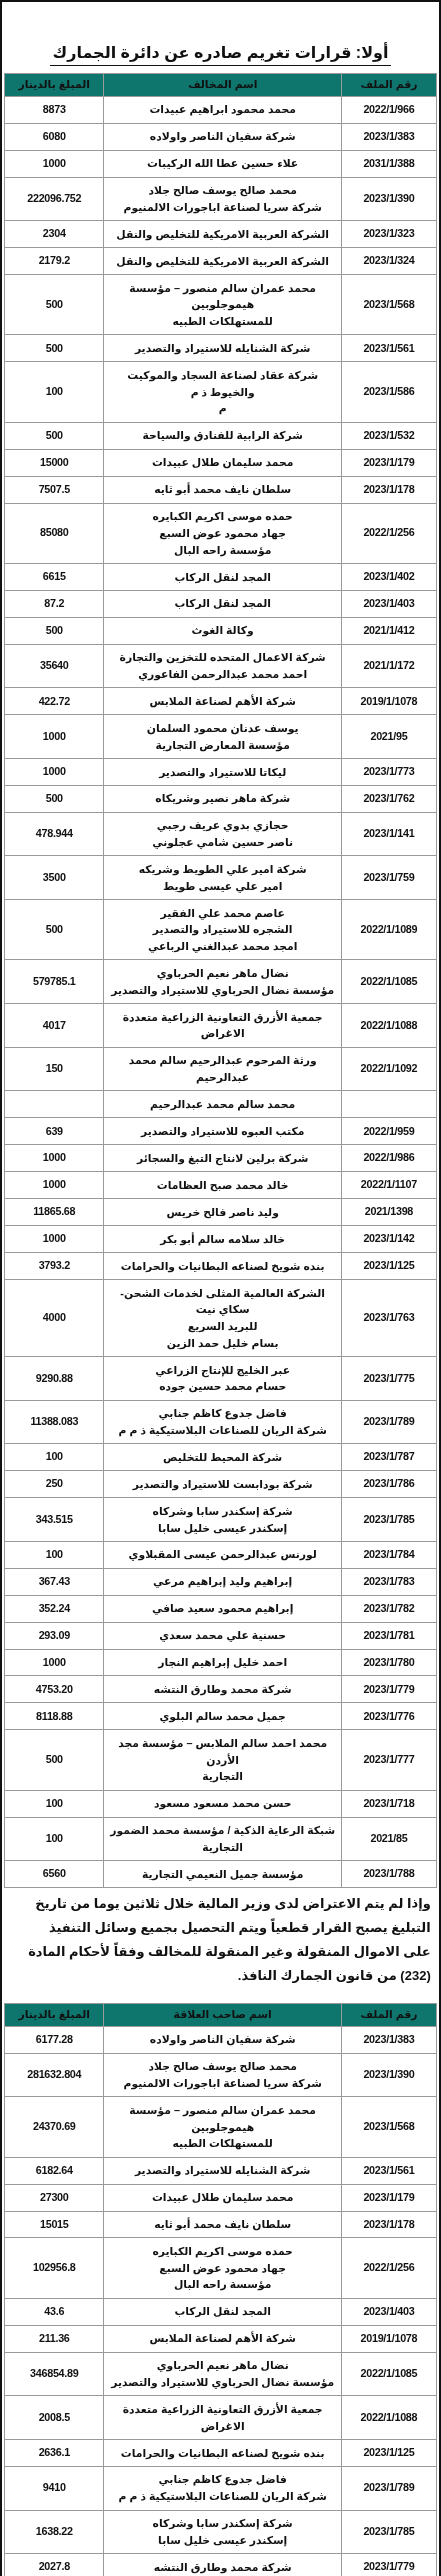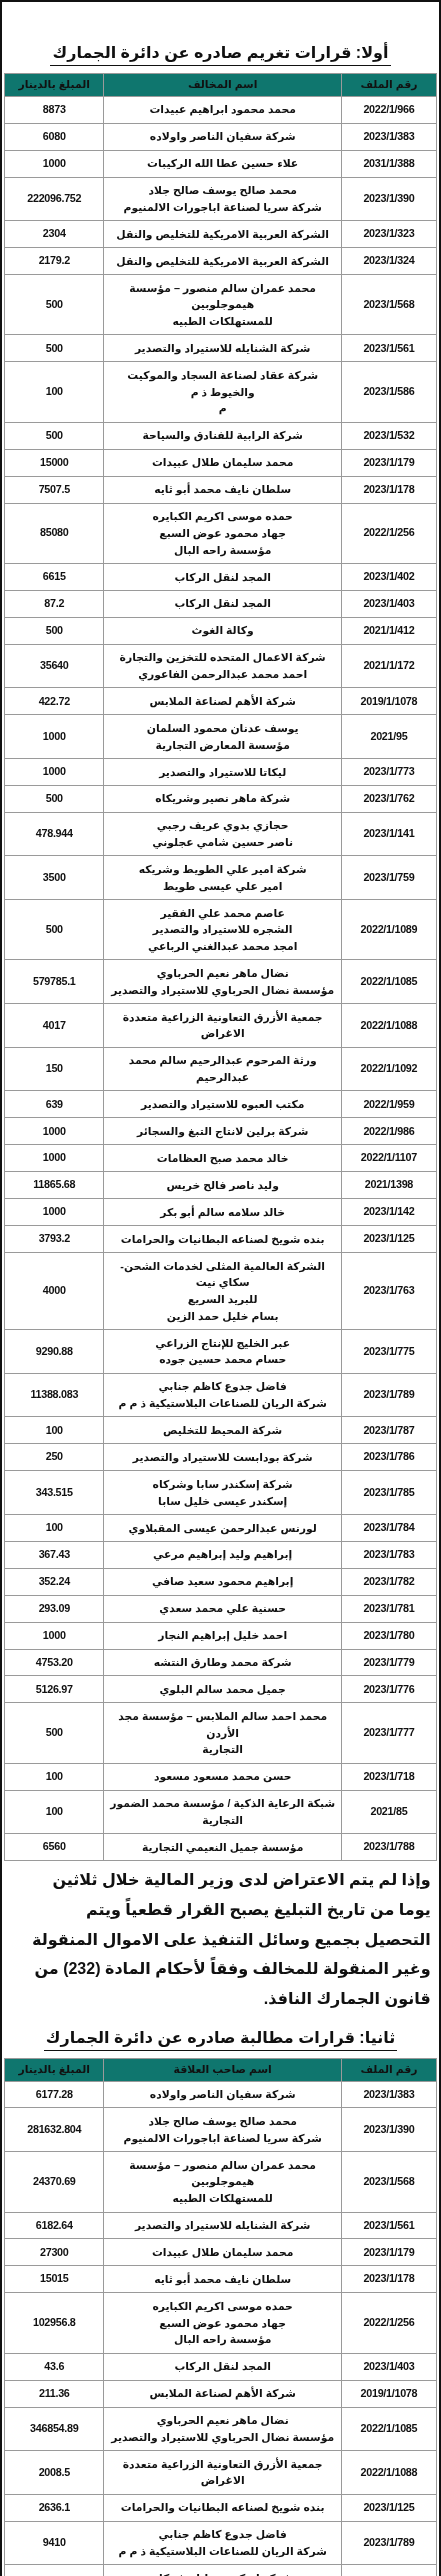--- a/index.html
+++ b/index.html
@@ -53,21 +53,21 @@
   .p1 table.grid td { font-size: 10.8px; padding: 4.6px 2.1px; }
   td.file { white-space: nowrap; letter-spacing: -0.3px; }
   td.amount { white-space: nowrap; letter-spacing: -0.3px; }
   td.name div { line-height: 1.55; }
   col.c-file { width: 22%; }
   col.c-name { width: 55%; }
   col.c-amt { width: 23%; }
   .note {
     font-family: "Liberation Sans", "DejaVu Sans", sans-serif;
     font-weight: bold;
-    font-size: 16px;
+    font-size: 13px;
     line-height: 1.85;
     text-align: right;
     padding: 4.1px 6.2px 0 15.5px;
   }
   .spacer { height: 14.4px; }
   
   .watermark {
     position: absolute;
     pointer-events: none;
     left: 77px;
@@ -309,20 +309,27 @@
               <td class="amount">4017</td>
             </tr>
             <tr>
               <td class="file">2022/1/1092</td>
               <td class="name">
                 <div>ورثة المرحوم عبدالرحيم سالم محمد عبدالرحيم</div>
               </td>
               <td class="amount">150</td>
             </tr>
             <tr>
+              <td class="file"></td>
+              <td class="name">
+                <div>محمد سالم محمد عبدالرحيم</div>
+              </td>
+              <td class="amount"></td>
+            </tr>
+            <tr>
               <td class="file">2022/1/959</td>
               <td class="name">
                 <div>مكتب العبوه للاستيراد والتصدير</div>
               </td>
               <td class="amount">639</td>
             </tr>
             <tr>
               <td class="file">2022/1/986</td>
               <td class="name">
                 <div>شركة برلين لانتاج التبغ والسجائر</div>
@@ -444,21 +451,21 @@
               <td class="name">
                 <div>شركة محمد وطارق النتشه</div>
               </td>
               <td class="amount">4753.20</td>
             </tr>
             <tr>
               <td class="file">2023/1/776</td>
               <td class="name">
                 <div>جميل محمد سالم البلوي</div>
               </td>
-              <td class="amount">5126.97</td>
+              <td class="amount">8118.88</td>
             </tr>
             <tr>
               <td class="file">2023/1/777</td>
               <td class="name">
                 <div>محمد احمد سالم الملابس – مؤسسة مجد الأردن</div>
                 <div>التجارية</div>
               </td>
               <td class="amount">500</td>
             </tr>
             <tr>
@@ -482,21 +489,20 @@
                 <div>مؤسسة جميل النعيمي التجارية</div>
               </td>
               <td class="amount">6560</td>
             </tr>
           </tbody>
     </table>
     <p class="note">وإذا لم يتم الاعتراض لدى وزير المالية خلال ثلاثين يوما من تاريخ التبليغ يصبح القرار قطعياً ويتم التحصيل بجميع وسائل التنفيذ على الاموال المنقولة وغير المنقولة للمخالف وفقاً لأحكام المادة (232) من قانون الجمارك النافذ.</p>
   </section>
       <div class="spacer"></div>
       <section>
-    <h2 class="sec-title"><span>ثانيا: قرارات مطالبة صادره عن دائرة الجمارك</span></h2>
     <table class="grid">
       <colgroup>
             <col class="c-file">
             <col class="c-name">
             <col class="c-amt">
           </colgroup>
       <thead>
         <tr>
           <th>رقم الملف</th>
           <th>اسم صاحب العلاقة</th>

